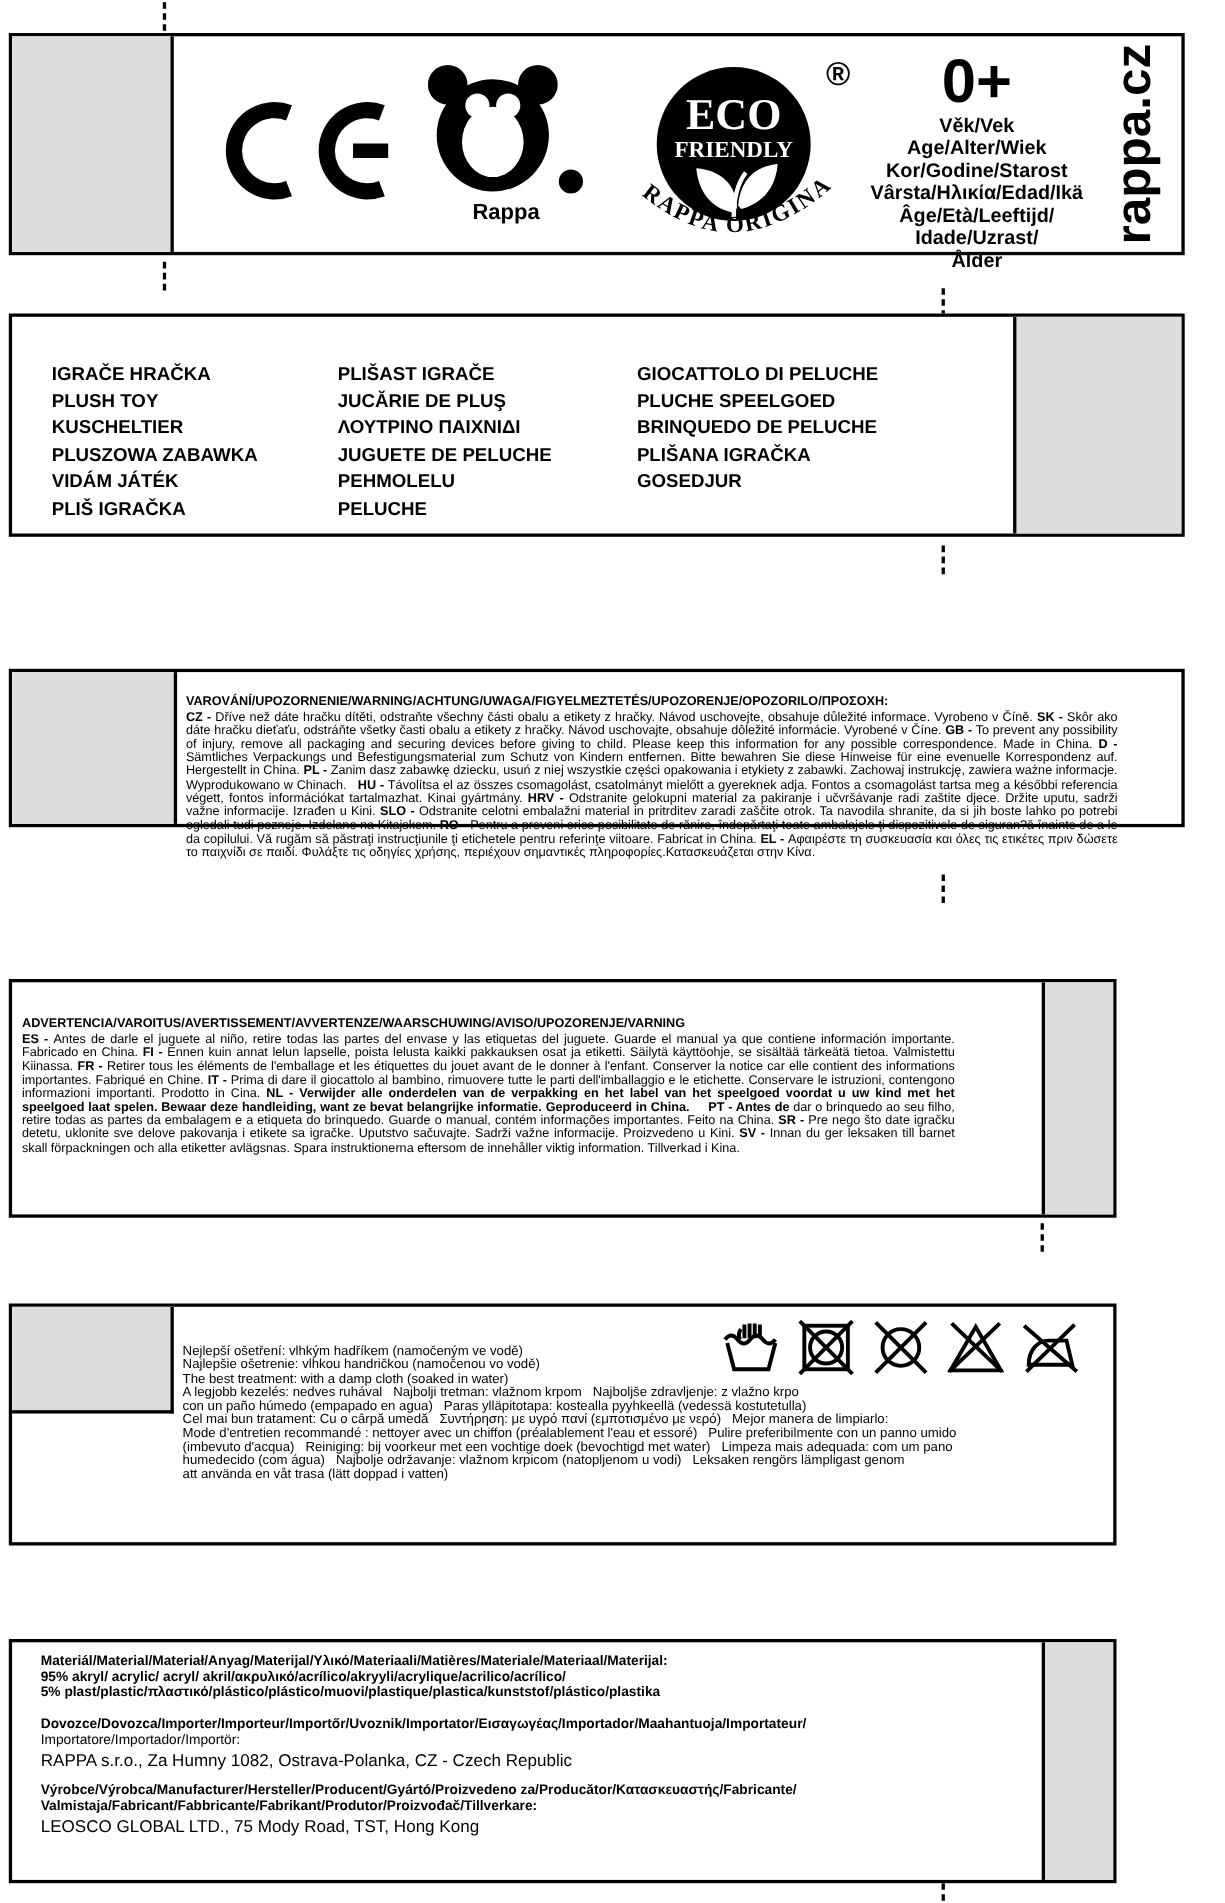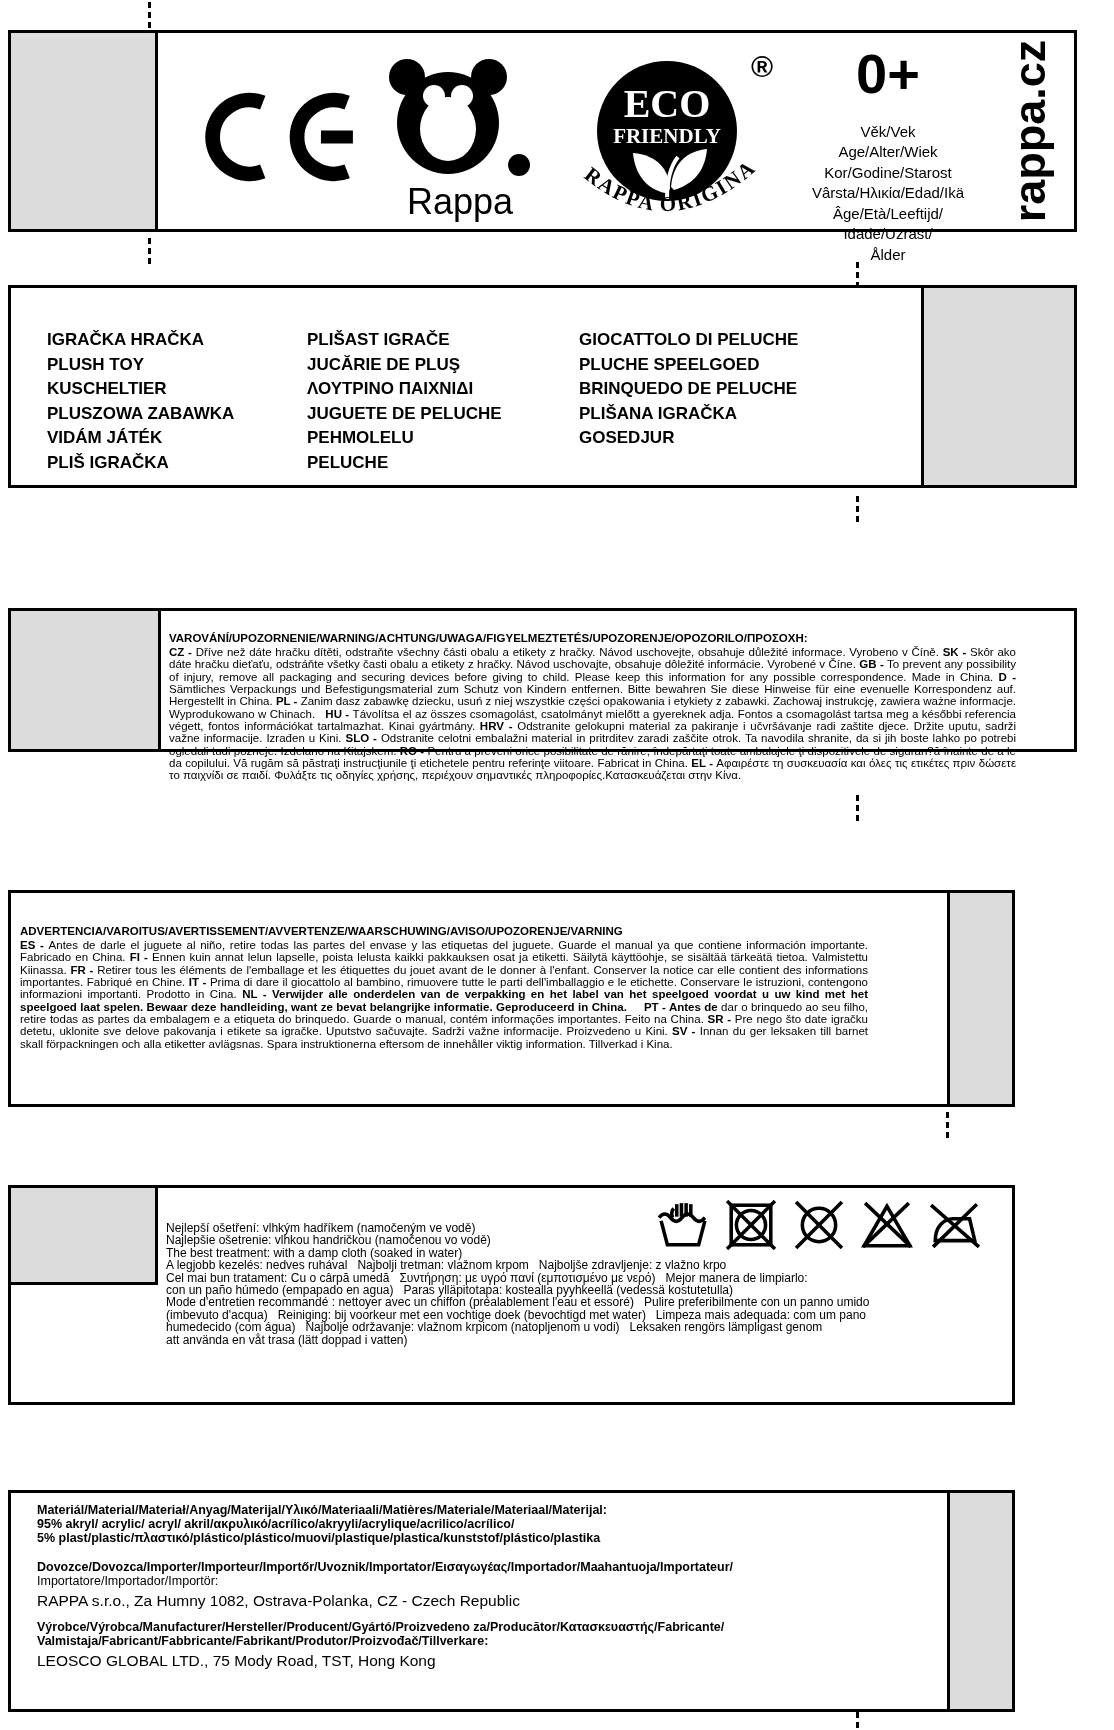--- a/index.html
+++ b/index.html
@@ -6,25 +6,25 @@
   #page{position:relative;width:1114px;height:1730px;background:#fff;overflow:hidden;
         font-family:"Liberation Sans",sans-serif;color:#000;}
   .box{position:absolute;border:3px solid #000;box-sizing:border-box;background:#fff;}
   .graypanel{position:absolute;background:#dcdcdc;box-sizing:border-box;}
   .crop{position:absolute;width:0;height:26px;border-left:3px dashed #000;}
   
   #box1{left:8px;top:30px;width:1069px;height:202px;}
   #gray1{left:0;top:0;width:147px;height:100%;border-right:3px solid #000;}
   #ce{position:absolute;left:178px;top:48px;}
   #bearwrap{position:absolute;left:374px;top:20px;width:150px;text-align:center;}
-  #brandname{font-weight:normal;font-size:36px;letter-spacing:0px;margin-top:-2px;}
+  #brandname{font-weight:bold;font-size:20px;letter-spacing:0px;margin-top:-2px;}
   #eco{position:absolute;left:568px;top:16px;}
   #ageblock{position:absolute;left:758px;top:12px;width:238px;text-align:center;}
   #agevalue{font-size:56px;font-weight:bold;line-height:1.05;}
-  #agelist{font-size:15px;font-weight:normal;line-height:20.5px;margin-top:18px;}
+  #agelist{font-size:18px;font-weight:bold;line-height:20.5px;margin-top:0;}
   #sitewrap{position:absolute;right:2px;top:0;width:84px;height:100%;
             display:flex;align-items:center;justify-content:center;}
   #sitewrap span{display:block;transform:rotate(-90deg);white-space:nowrap;
                  font-weight:bold;font-size:45px;letter-spacing:0px;}
   
   #box2{left:8px;top:285px;width:1069px;height:203px;}
   #gray2{right:0;top:0;width:153px;height:100%;border-left:3px solid #000;}
   .namecol{position:absolute;top:40px;font-size:17px;font-weight:bold;line-height:24.6px;white-space:nowrap;}
   #ncol1{left:36px;} #ncol2{left:296px;} #ncol3{left:568px;}
   
@@ -121,21 +121,21 @@
         </div>
     </div>
 
     <div id="sitewrap">
       <span>rappa.cz</span>
     </div>
   </div>
 
   <div class="box" id="box2">
     <div class="namecol" id="ncol1">
-        <div>IGRAČKA HRAČKA</div>
+        <div>IGRAČE HRAČKA</div>
         <div>PLUSH TOY</div>
         <div>KUSCHELTIER</div>
         <div>PLUSZOWA ZABAWKA</div>
         <div>VIDÁM JÁTÉK</div>
         <div>PLIŠ IGRAČKA</div>
       </div>
     <div class="namecol" id="ncol2">
         <div>PLIŠAST IGRAČE</div>
         <div>JUCĂRIE DE PLUŞ</div>
         <div>ΛΟΥΤΡΙΝΟ ΠΑΙΧΝΙΔΙ</div>
@@ -199,22 +199,22 @@
         <line x1="3" y1="5" x2="49" y2="45"></line>
         <line x1="47" y1="4" x2="5" y2="45"></line>
       </svg>
     </div>
 
     <div id="carelines">
         <div>Nejlepší ošetření: vlhkým hadříkem (namočeným ve vodě)</div>
         <div>Najlepšie ošetrenie: vlhkou handričkou (namočenou vo vodě)</div>
         <div>The best treatment: with a damp cloth (soaked in water)</div>
         <div>A legjobb kezelés: nedves ruhával&nbsp;&nbsp; Najbolji tretman: vlažnom krpom&nbsp;&nbsp; Najboljše zdravljenje: z vlažno krpo</div>
+        <div>con un paño húmedo (empapado en agua)&nbsp;&nbsp; Paras ylläpitotapa: kostealla pyyhkeellä (vedessä kostutetulla)</div>
         <div>Cel mai bun tratament: Cu o cârpă umedă&nbsp;&nbsp; Συντήρηση: με υγρό πανί (εμποτισμένο με νερό)&nbsp;&nbsp; Mejor manera de limpiarlo:</div>
-        <div>con un paño húmedo (empapado en agua)&nbsp;&nbsp; Paras ylläpitotapa: kostealla pyyhkeellä (vedessä kostutetulla)</div>
         <div>Mode d'entretien recommandé : nettoyer avec un chiffon (préalablement l'eau et essoré)&nbsp;&nbsp; Pulire preferibilmente con un panno umido</div>
         <div>(imbevuto d'acqua)&nbsp;&nbsp; Reiniging: bij voorkeur met een vochtige doek (bevochtigd met water)&nbsp;&nbsp; Limpeza mais adequada: com um pano</div>
         <div>humedecido (com água)&nbsp;&nbsp; Najbolje održavanje: vlažnom krpicom (natopljenom u vodi)&nbsp;&nbsp; Leksaken rengörs lämpligast genom</div>
         <div>att använda en våt trasa (lätt doppad i vatten)</div>
       </div>
   </div>
 
   <div class="box" id="box6">
     <div id="foot">
       <div class="fb">Materiál/Material/Materiał/Anyag/Materijal/Υλικό/Materiaali/Matières/Materiale/Materiaal/Materijal:</div>

